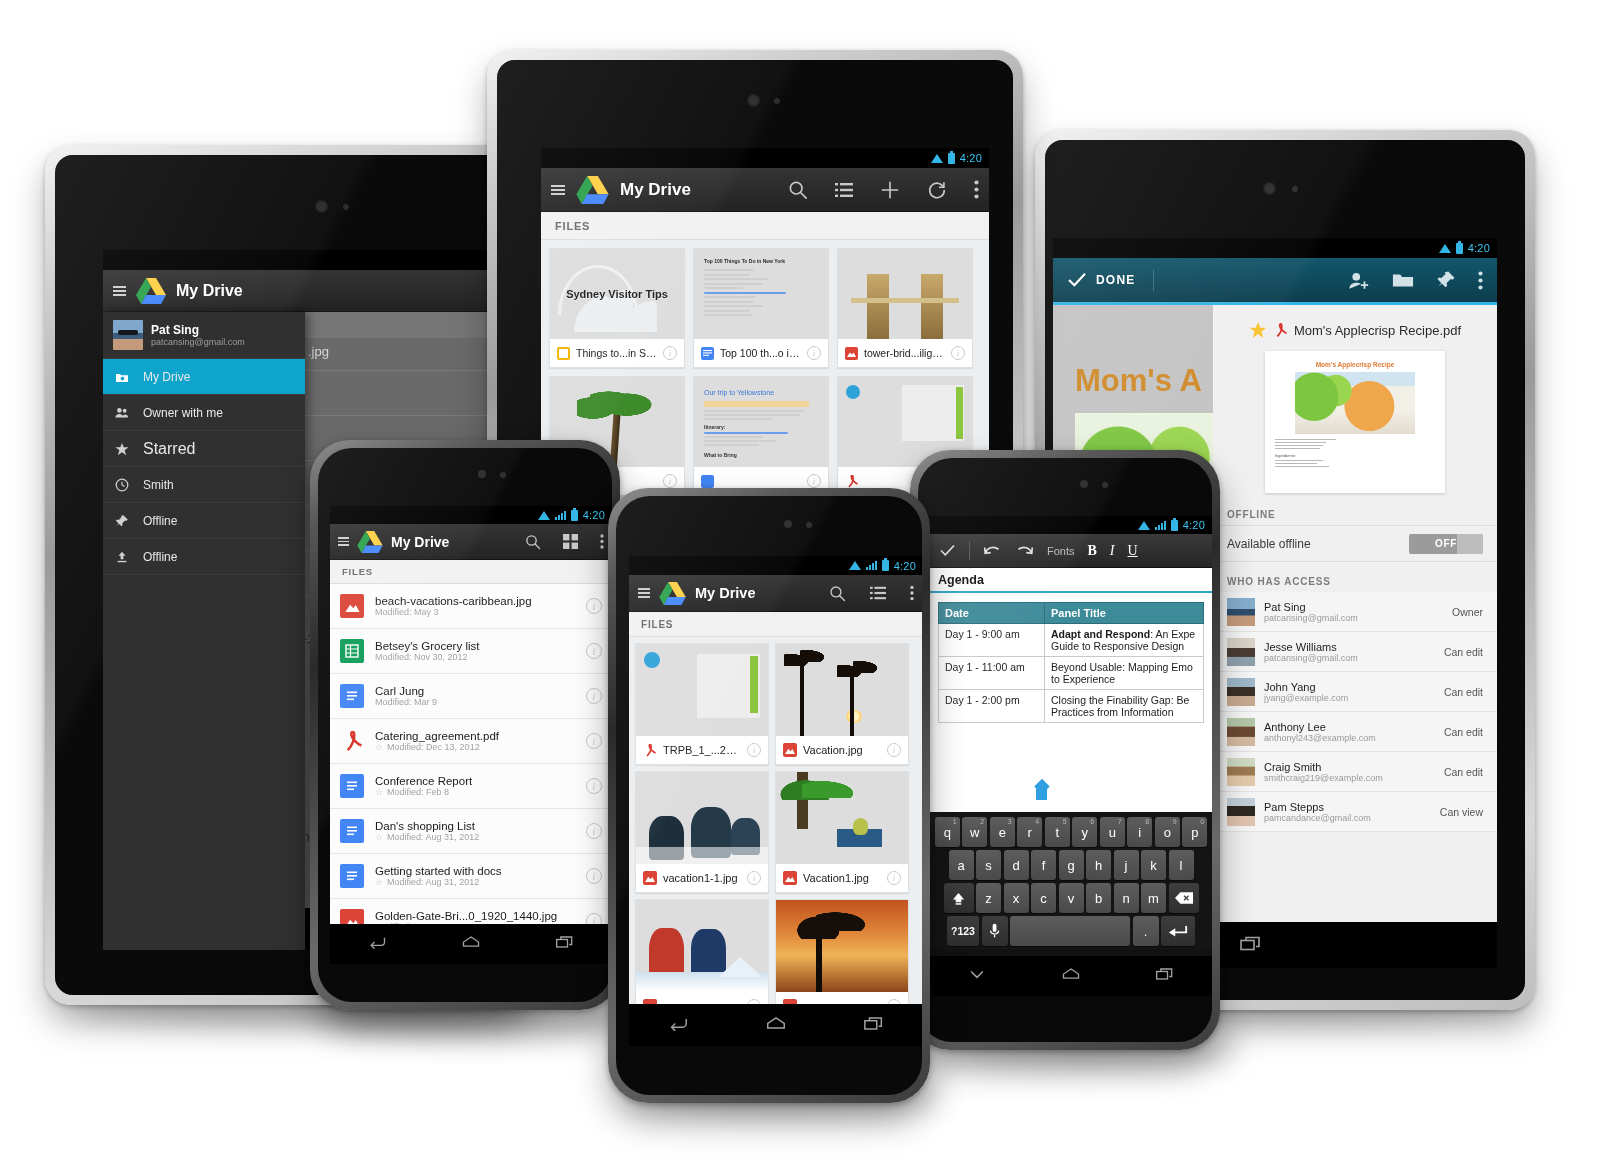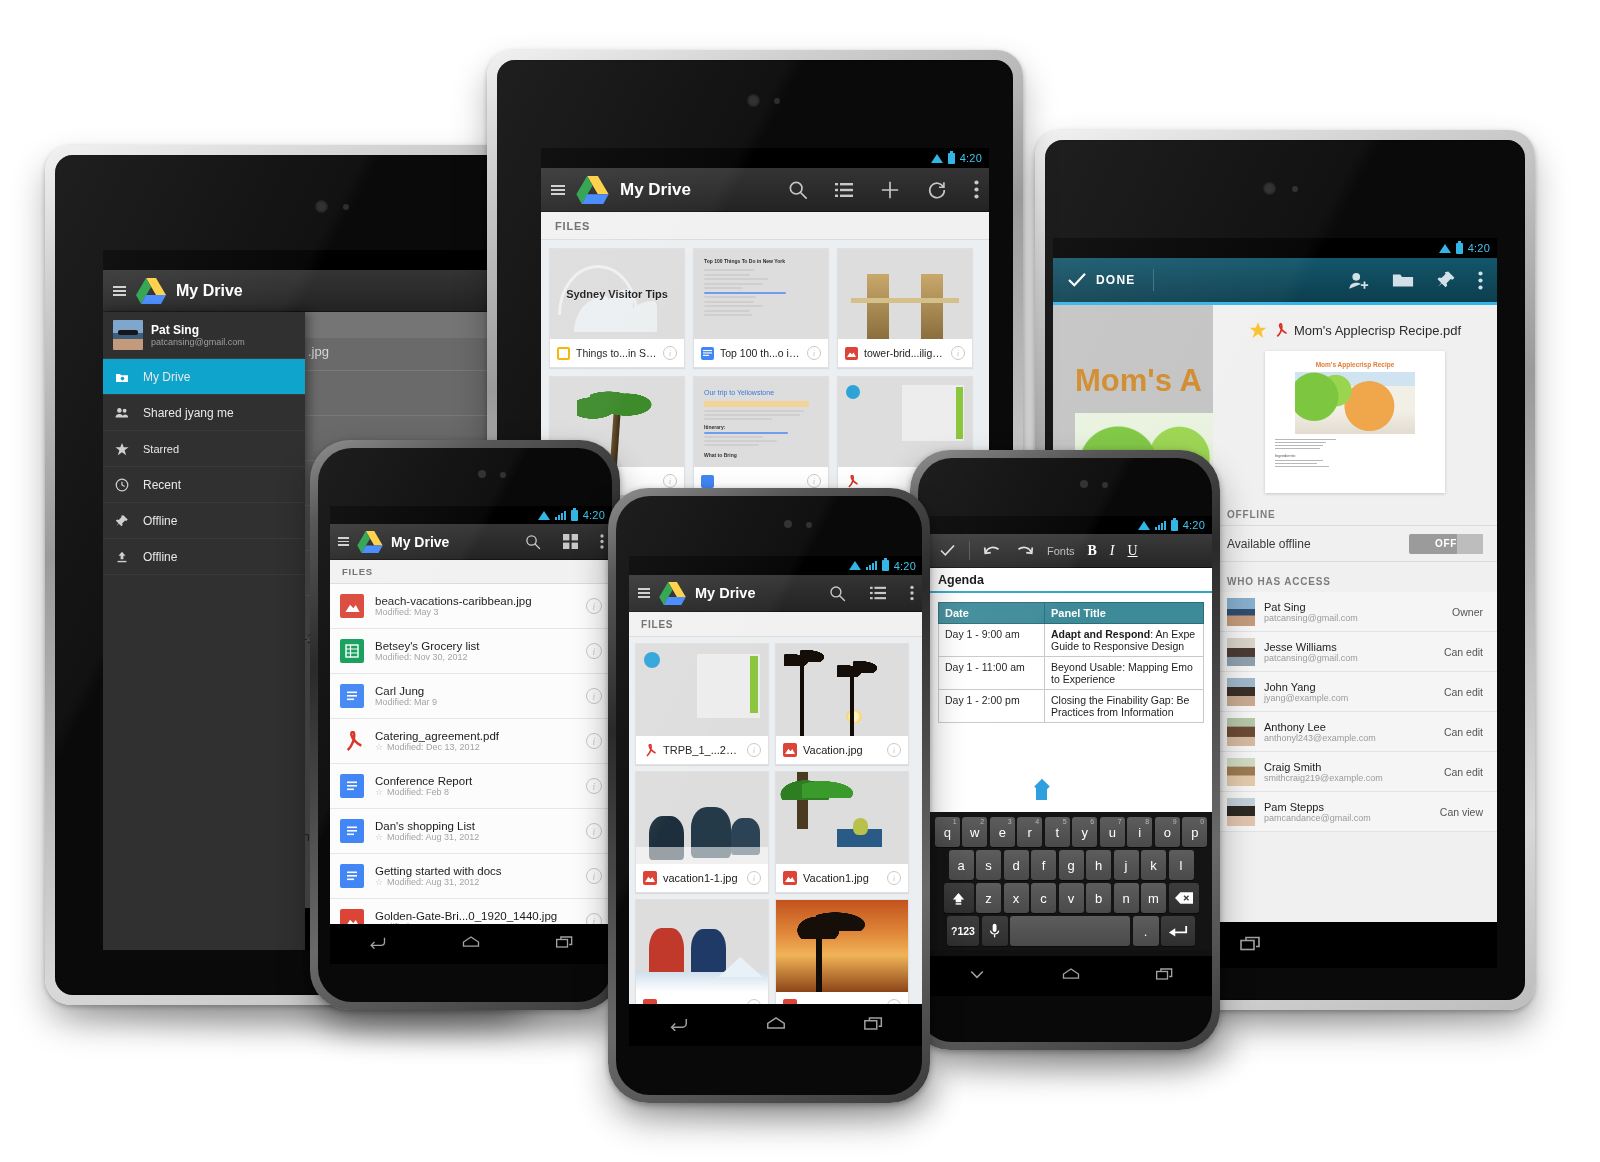--- a/index.html
+++ b/index.html
@@ -273,40 +273,40 @@
 
           <div class="dr-item" style="height:36px; padding:0 12px; gap:14px;">
             <span class="dicon">
               <svg width="14" height="14" viewBox="0 0 16 14">
                   <circle cx="5" cy="4" r="2.6" fill="#cfcfcf"></circle>
                   <circle cx="11" cy="4.4" r="2.2" fill="#cfcfcf"></circle>
                   <path d="M0.5 12c0-2.6 2-4 4.5-4s4.5 1.4 4.5 4z" fill="#cfcfcf"></path>
                   <path d="M8.5 12c0-2.3 1.5-3.4 3.2-3.4S15 9.7 15 12z" fill="#cfcfcf"></path>
                 </svg>
             </span>
-            <span style="font-size:12px;">Shared jyang me</span>
+            <span style="font-size:12px;">Owner with me</span>
           </div>
 
           <div class="dr-item" style="height:36px; padding:0 12px; gap:14px;">
             <span class="dicon">
               <svg width="14" height="14" viewBox="0 0 16 16">
                   <polygon points="8,1 10,6 15.5,6 11,9.4 12.7,15 8,11.6 3.3,15 5,9.4 0.5,6 6,6" fill="#cfcfcf"></polygon>
                 </svg>
             </span>
-            <span style="font-size:11px;">Starred</span>
+            <span style="font-size:16px;">Starred</span>
           </div>
 
           <div class="dr-item" style="height:36px; padding:0 12px; gap:14px;">
             <span class="dicon">
               <svg width="14" height="14" viewBox="0 0 16 16">
                   <circle cx="8" cy="8" r="6.6" fill="none" stroke="#cfcfcf" stroke-width="1.4"></circle>
                   <path d="M8 4.3V8l3 1.8" stroke="#cfcfcf" stroke-width="1.4" fill="none"></path>
                 </svg>
             </span>
-            <span style="font-size:12px;">Recent</span>
+            <span style="font-size:12px;">Smith</span>
           </div>
 
           <div class="dr-item" style="height:36px; padding:0 12px; gap:14px;">
             <span class="dicon">
               <svg width="14" height="14" viewBox="0 0 16 16">
                   <path d="M9.5 1.4l5 5-1.6 1.6-1.4-.5-3.3 3.3.5 1.9-1.3 1.3-3-3-3 2.6 2.6-3-3-3 1.3-1.3 1.9.5L7.5 3.5 7 2.1z" fill="#cfcfcf"></path>
                 </svg>
             </span>
             <span style="font-size:12px;">Offline</span>
           </div>

